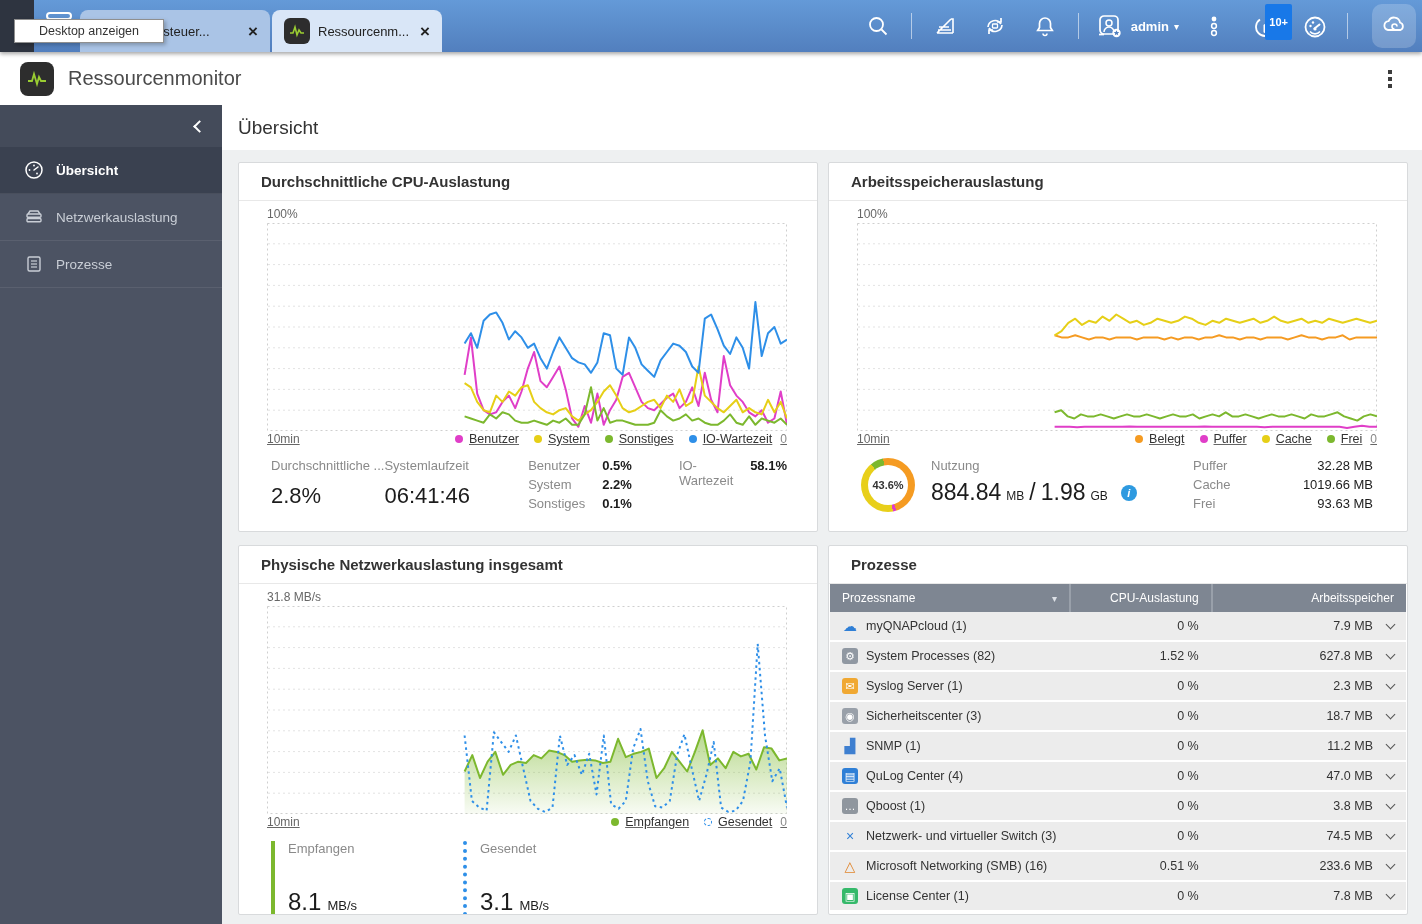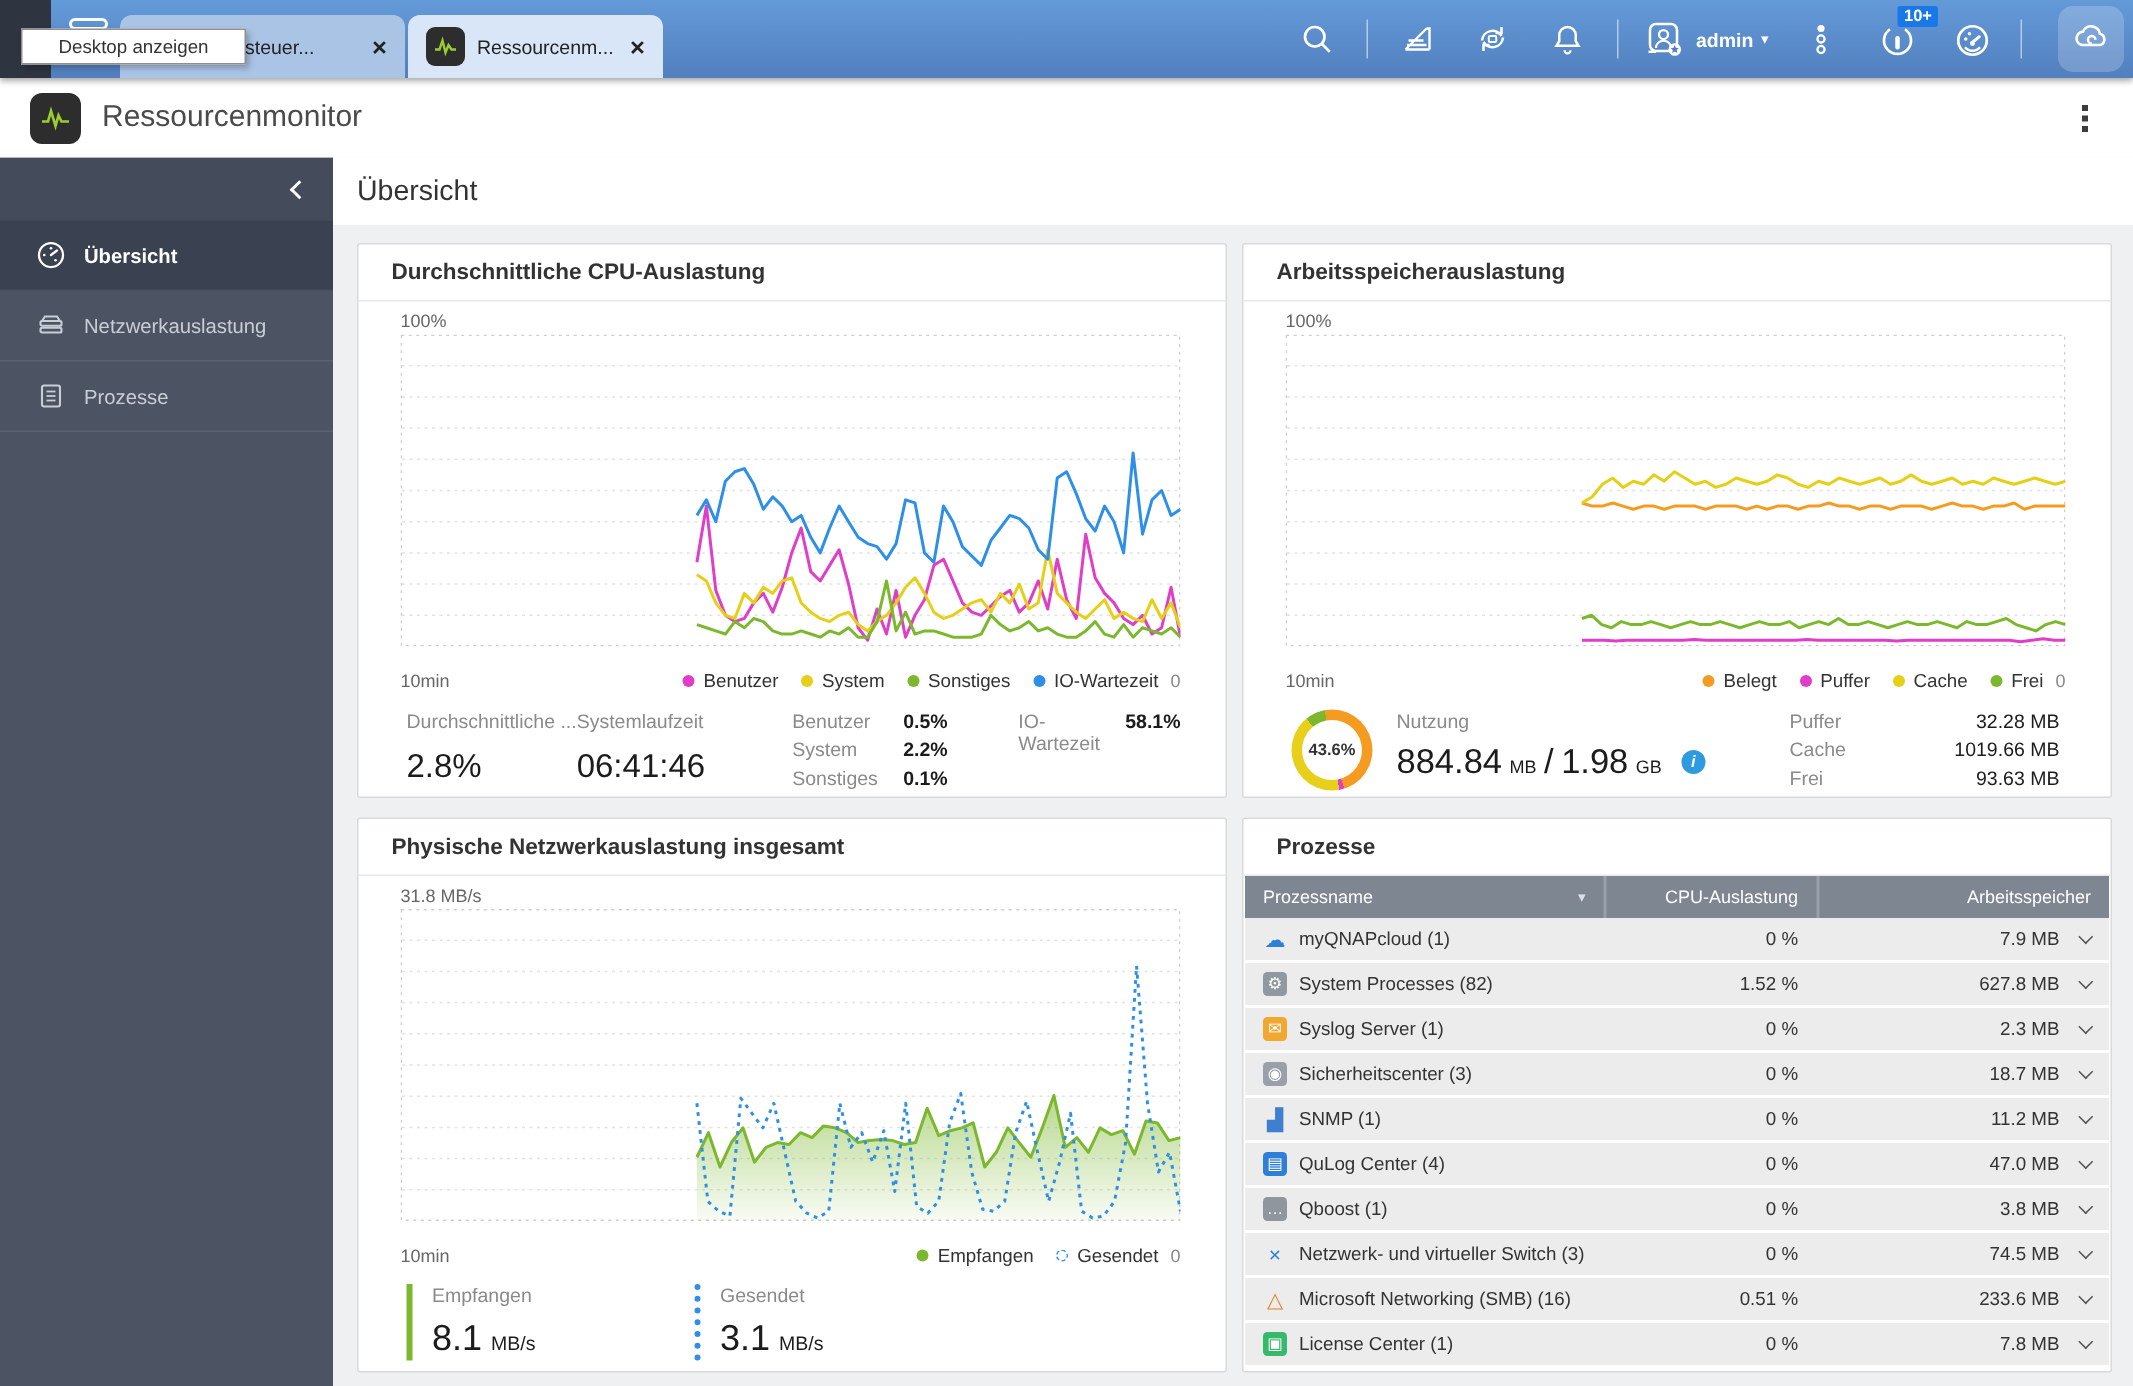--- a/index.html
+++ b/index.html
@@ -26,21 +26,21 @@
   .tab-appicon { width:26px; height:26px; border-radius:6px; background:#2d2d2d; margin-right:8px;
                  display:flex; align-items:center; justify-content:center; flex:none; }
   .topbar-right { position:absolute; right:0; top:0; height:52px; display:flex; align-items:center; }
   .tb-ic { width:24px; height:24px; margin:0 13px; cursor:pointer; flex:none; }
   .tb-div { width:1px; height:26px; background:rgba(255,255,255,.55); margin:0 8px; }
   .tb-user { display:flex; align-items:center; cursor:pointer; margin:0 10px; }
   .tb-user-name { color:#fff; font-size:13px; font-weight:bold; margin-left:8px; }
   .tb-caret { color:#fff; font-size:10px; margin-left:5px; }
   .tb-task { position:relative; }
   .badge { position:absolute; top:-10px; right:-16px; background:#1878e8; color:#fff; font-size:11px;
-           font-weight:bold; padding:1px 4px; border-radius:2px; }
+           font-weight:bold; padding:12px 4px; border-radius:2px; }
   .cloud-btn { width:44px; height:44px; border-radius:10px; background:rgba(255,255,255,.20);
                margin:0 6px 0 16px; display:flex; align-items:center; justify-content:center; cursor:pointer; }
 
   
   .appheader { height:53px; background:#fff; display:flex; align-items:center; position:relative; z-index:10; }
   .app-icon { width:34px; height:34px; border-radius:8px; background:#2d2d2d; margin-left:20px;
               display:flex; align-items:center; justify-content:center; flex:none; }
   .app-title { font-size:20px; color:#4a4a4a; margin-left:14px; }
   .kebab { margin-left:auto; margin-right:30px; cursor:pointer; display:flex; flex-direction:column; gap:3px; }
   .kebab span { width:4px; height:4px; background:#3c3c3c; }
@@ -64,21 +64,21 @@
                     font-size:19px; color:#333; }
   .grid { flex:1; background:#eef0f1; padding:12px 16px; display:grid;
           grid-template-columns:580px 580px; grid-template-rows:370px 370px; gap:13px 10px; }
   .panel { background:#fff; border:1px solid #d8dadc; border-radius:2px; display:flex; flex-direction:column; overflow:hidden; }
   .panel-h { height:38px; line-height:38px; padding-left:22px; font-size:15px; font-weight:bold;
              color:#333; border-bottom:1px solid #e8e8e8; flex:none; }
   .panel-body { flex:1; padding:6px 30px 0 28px; display:flex; flex-direction:column; }
   .maxlabel { font-size:12px; color:#666; margin-bottom:2px; }
   .chart { height:208px; position:relative; }
   .chart svg { display:block; }
-  .chart-footer { display:flex; align-items:center; margin-top:16px; font-size:12px; color:#666; }
+  .chart-footer { display:flex; align-items:center; margin-top:1px; font-size:12px; color:#666;text-decoration:underline; }
   .legend { margin-left:auto; display:flex; align-items:center; gap:15px; }
   .leg-item { display:flex; align-items:center; font-size:12.5px; color:#333; }
   .leg-dot { width:8px; height:8px; border-radius:50%; margin-right:6px; }
   .leg-dash { width:8px; height:8px; border-radius:50%; border:1.5px dashed; margin-right:6px; background:transparent; }
   .x-right { color:#888; margin-left:8px; }
 
   .stats { display:flex; margin-top:12px; padding-left:4px; }
   .stat-label { font-size:13px; color:#8a8a8a; white-space:nowrap; overflow:hidden; text-overflow:ellipsis; }
   .stat-big { font-size:22px; color:#1c1c1c; margin-top:10px; }
   .stat-col1 { width:120px; }
@@ -106,21 +106,21 @@
             margin-left:8px; align-self:center; cursor:pointer; font-style:italic; }
   .mem-kv { margin-left:auto; margin-right:4px; width:180px; }
   .mem-kv .kv-row .k { width:90px; font-weight:normal; }
   .mem-kv .kv-row .v { margin-left:auto; font-weight:normal; color:#1c1c1c; }
 
   
   .net-block { padding-left:13px; margin-right:80px; }
   .net-rx { border-left:4px solid #7cb82e; }
   .net-tx { border-left:4px dotted #2e8fe8; margin-left:26px; }
   .net-val { display:flex; align-items:baseline; margin-top:8px; }
-  .net-val .big { font-size:24px; color:#1c1c1c; }
+  .net-val .big { font-size:24px; color:#1c1c1c;margin-top:24px; }
   .net-val .unit { font-size:13px; color:#1c1c1c; margin-left:6px; }
 
   
   .ptable { flex:1; display:flex; flex-direction:column; padding:0 1px; }
   .phead { display:flex; height:28px; background:#7e8692; color:#fff; font-size:12px; align-items:center; flex:none; }
   .ph { padding:0 12px; height:100%; display:flex; align-items:center; cursor:pointer; }
   .ph1 { width:41.5%; } .ph2 { width:24.6%; justify-content:flex-end; border-left:2px solid #99a0aa; }
   .ph3 { width:33.9%; justify-content:flex-end; border-left:2px solid #99a0aa; }
   .sort-caret { margin-left:auto; color:#dde1e7; font-size:10px; }
   .prow { display:flex; height:30px; background:#ececec; border-bottom:2px solid #fff; align-items:center;

